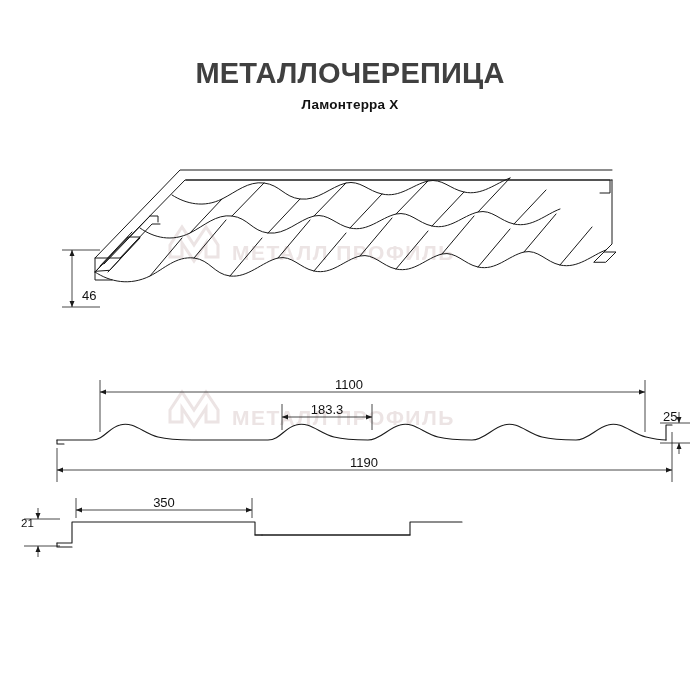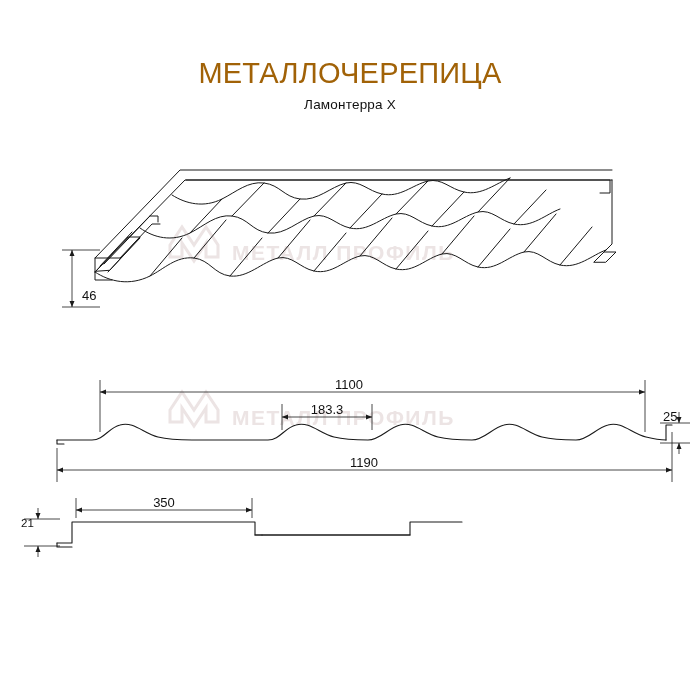--- a/index.html
+++ b/index.html
@@ -23,29 +23,29 @@
   }
   .title-block {
     position: absolute;
     left: 0;
     top: 58px;
     width: 700px;
     text-align: center;
   }
   .title {
     font-size: 29px;
-    font-weight: normal;
+    font-weight: bold;
     letter-spacing: 0.2px;
-    color: #a16207;
+    color: #404040;
     line-height: 1.05;
   }
   .subtitle {
     margin-top: 9px;
     font-size: 13.5px;
-    font-weight: normal;
+    font-weight: bold;
     color: #111111;
     letter-spacing: 0.2px;
     text-align: center;
   }
   svg.diagram {
     position: absolute;
     left: 0;
     top: 0;
     width: 700px;
     height: 700px;

